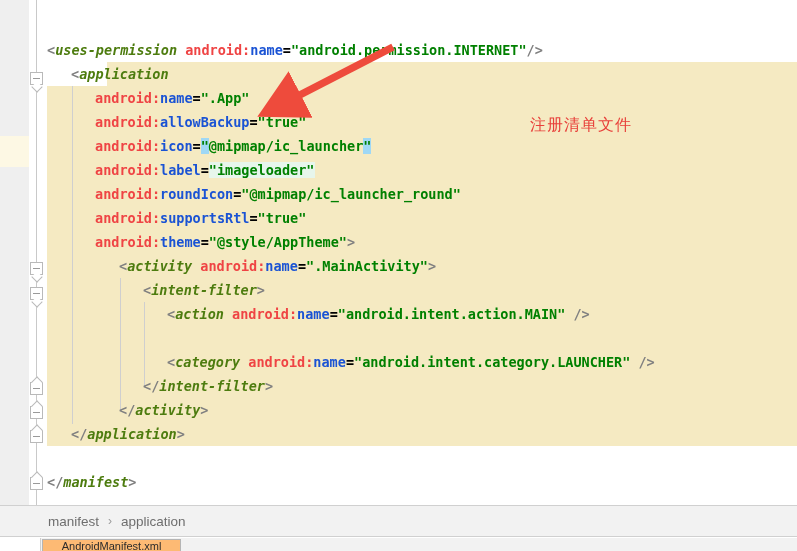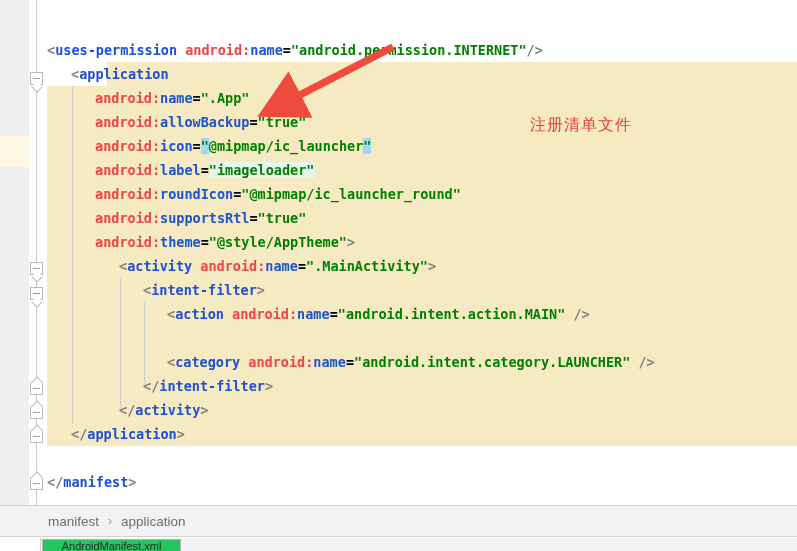--- a/index.html
+++ b/index.html
@@ -157,21 +157,21 @@
   }
 
   .line {
     position: absolute;
     left: 0;
     height: 24px;
     line-height: 24px;
     white-space: pre;
   }
   
-  .tag      { color: #1d4ed8; }      
+  .tag      { color: #4d7c0f; font-style: italic; }      
   .punc     { color: #808080; }      
   .attrns   { color: #ef4444; }
   .attrname { color: #1a53d4; }      
   .eq       { color: #000000; }
   .val      { color: #008000; }      
   .valsel   { color: #008000; background: #e7f6ec; }
   .quote-hl { color: #008000; background: #9fd8f5; }
 
   
   .indent-guide {
@@ -244,21 +244,21 @@
     background: #ffffff;
     border-right: 1px solid #cfcfcf;
     box-sizing: border-box;
   }
   #tab-manifest {
     position: absolute;
     left: 42px;
     top: 1px;
     width: 139px;
     height: 12px;
-    background: #22c55e;
+    background: #fdba74;
     border: 1px solid #b5b5b5;
     border-bottom: none;
     box-sizing: border-box;
     overflow: hidden;
     font-size: 11px;
     color: #2b2b2b;
     text-align: center;
     line-height: 13px;
   }
 </style>

